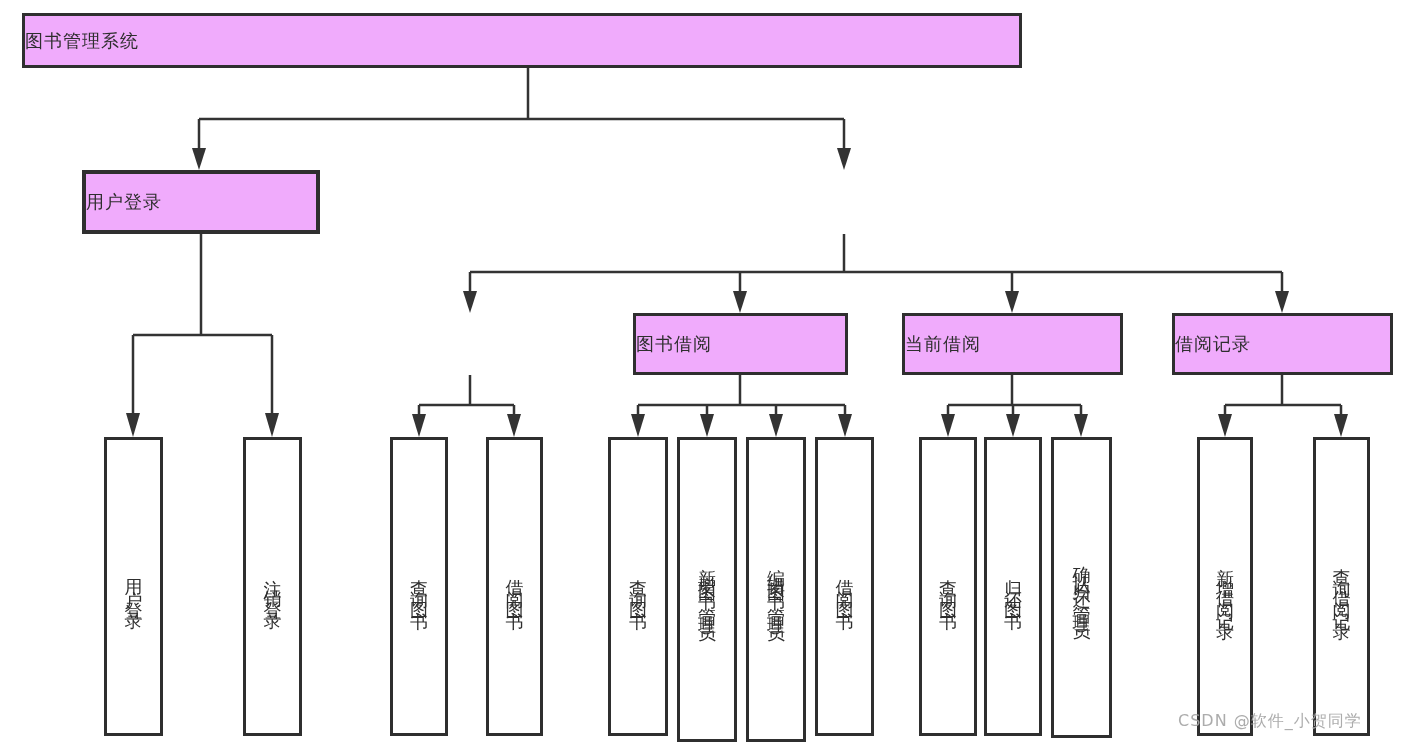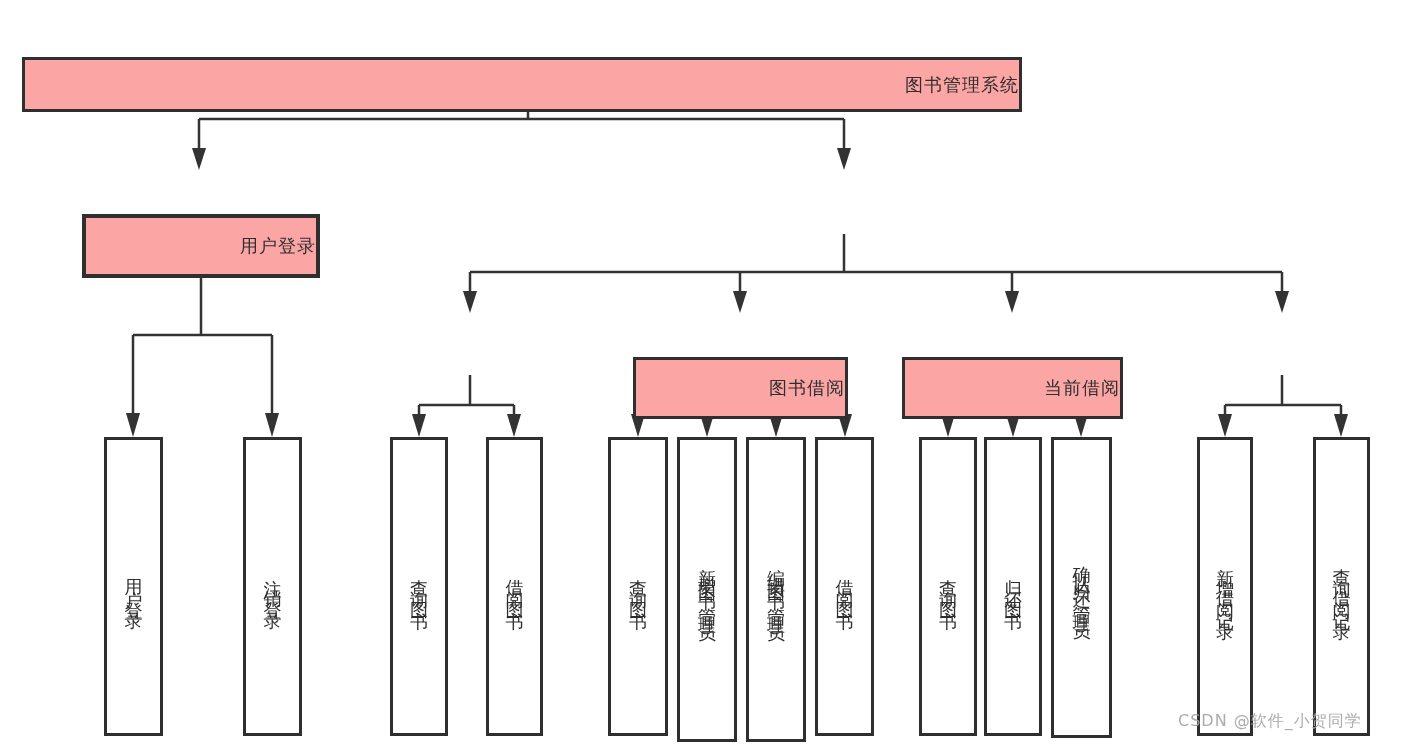--- a/index.html
+++ b/index.html
@@ -7,27 +7,26 @@
     position:relative;
     width:1405px;height:747px;
     background:#ffffff;
     overflow:hidden;
     font-family:"DejaVu Sans","Liberation Sans",sans-serif;
     color:#2e2e2e;
   }
   #connectors{position:absolute;left:0;top:0;width:1405px;height:747px;pointer-events:none;}
   .node{
     position:absolute;
-    background:#fca5a5;
+    background:#f0abfc;
     border:3px solid #2f2f2f;
-    display:flex;align-items:center;justify-content:flex-end;
+    display:flex;align-items:center;justify-content:flex-start;
     box-sizing:border-box;
     font-size:18px;letter-spacing:1px;
     z-index:2;
-    margin-top:44px;
   }
   .node.l2{border-width:4px;}
   .leaf{
     position:absolute;
     background:#ffffff;
     border:3px solid #2f2f2f;
     display:flex;align-items:center;justify-content:center;
     box-sizing:border-box;
     z-index:2;
   }
@@ -135,20 +134,23 @@
   <div class="node l2" style="left:82px;top:170px;width:238px;height:64px">
     <span>用户登录</span>
   </div>
 
   <div class="node" style="left:902px;top:313px;width:221px;height:62px">
     <span>当前借阅</span>
   </div>
   <div class="node" style="left:633px;top:313px;width:215px;height:62px">
     <span>图书借阅</span>
   </div>
+  <div class="node" style="left:1172px;top:313px;width:221px;height:62px">
+    <span>借阅记录</span>
+  </div>
 
   <div class="leaf" style="left:104px;top:437px;width:59px;height:299px">
     <span>用户登录</span>
   </div>
   <div class="leaf" style="left:243px;top:437px;width:59px;height:299px">
     <span>注销登录</span>
   </div>
 
   <div class="leaf" style="left:390px;top:437px;width:58px;height:299px">
     <span>查询图书</span>

